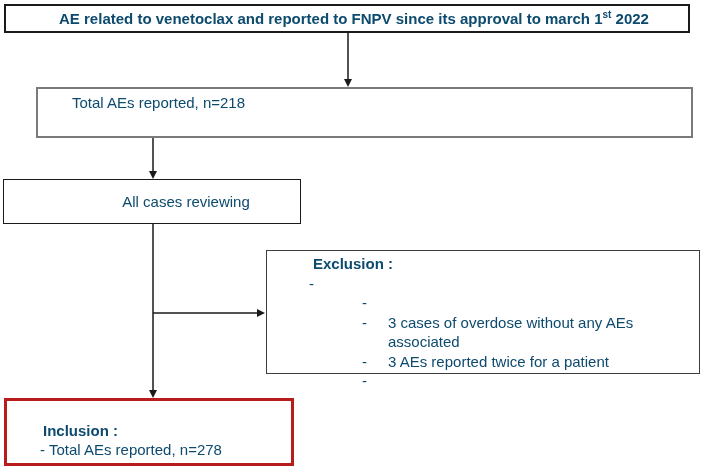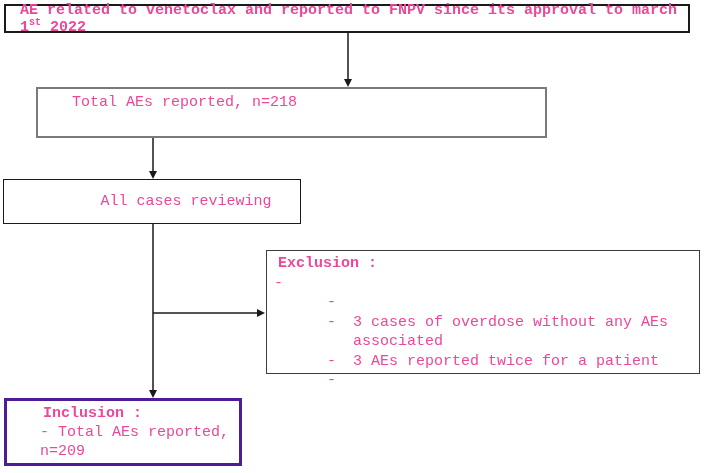--- a/index.html
+++ b/index.html
@@ -5,40 +5,41 @@
   html, body {
     margin: 0;
     padding: 0;
     background: #ffffff;
   }
   #canvas {
     position: relative;
     width: 706px;
     height: 473px;
     background: #ffffff;
-    font-family: Liberation Mono, monospace;
-    color: #ec4899;
+    font-family: Liberation Sans, sans-serif;
+    color: #0c4a6e;
     overflow: hidden;
   }
   .box {
     position: absolute;
     background: #ffffff;
     box-sizing: border-box;
     font-size: 15px;
+    padding-left: 35px;
   }
   #title-box {
     left: 4px; top: 4px; width: 686px; height: 29px;
     border: 2px solid #1a1a1a;
     display: flex; align-items: center; justify-content: center;
     font-weight: bold;
     padding-left: 14px;
   }
   #title-box sup { font-size: 10px; line-height: 0; }
   #totals-box {
-    left: 36px; top: 87px; width: 511px; height: 51px;
+    left: 36px; top: 87px; width: 657px; height: 51px;
     border: 2px solid #7a7a7a;
     line-height: 20px;
     padding: 4px 0 0 34px;
   }
   #review-box {
     left: 3px; top: 179px; width: 298px; height: 45px;
     border: 1.5px solid #1a1a1a;
     display: flex; align-items: center; justify-content: center;
     padding-left: 68px;
   }
@@ -47,24 +48,24 @@
     border: 1.5px solid #3d3d3d;
     line-height: 19.5px;
     padding-top: 3px;
   }
   .excl-header { padding-left: 11px; font-weight: bold; }
   .excl-item { display: flex; }
   .excl-item .marker { width: 28px; padding-left: 7px; flex: none; }
   .excl-sub { display: flex; }
   .excl-sub .marker { width: 26px; margin-left: 60px; flex: none; }
   #inclusion-box {
-    left: 4px; top: 398px; width: 238px; height: 68px;
-    border: 3px solid #4c1d95;
+    left: 4px; top: 398px; width: 290px; height: 68px;
+    border: 3px solid #b91c1c;
     line-height: 19px;
-    padding: 3px 0 0 33px;
+    padding: 20px 0 0 33px;
   }
   .incl-header { font-weight: bold; padding-left: 3px; }
   #connectors {
     position: absolute;
     left: 0; top: 0;
     pointer-events: none;
   }
   #connectors line { stroke: #1a1a1a; stroke-width: 1.5; }
   #connectors polygon { fill: #1a1a1a; }
 </style>
@@ -112,16 +113,16 @@
       <span class="marker">-</span>
       <span>3 AEs reported twice for a patient</span>
     </div>
     <div class="excl-sub">
       <span class="marker">-</span>
     </div>
   </div>
 
   <div class="box" id="inclusion-box">
     <div class="incl-header">Inclusion :</div>
-    <div>- Total AEs reported, n=209</div>
+    <div>- Total AEs reported, n=278</div>
   </div>
 
 </div>
 
 </body></html>

